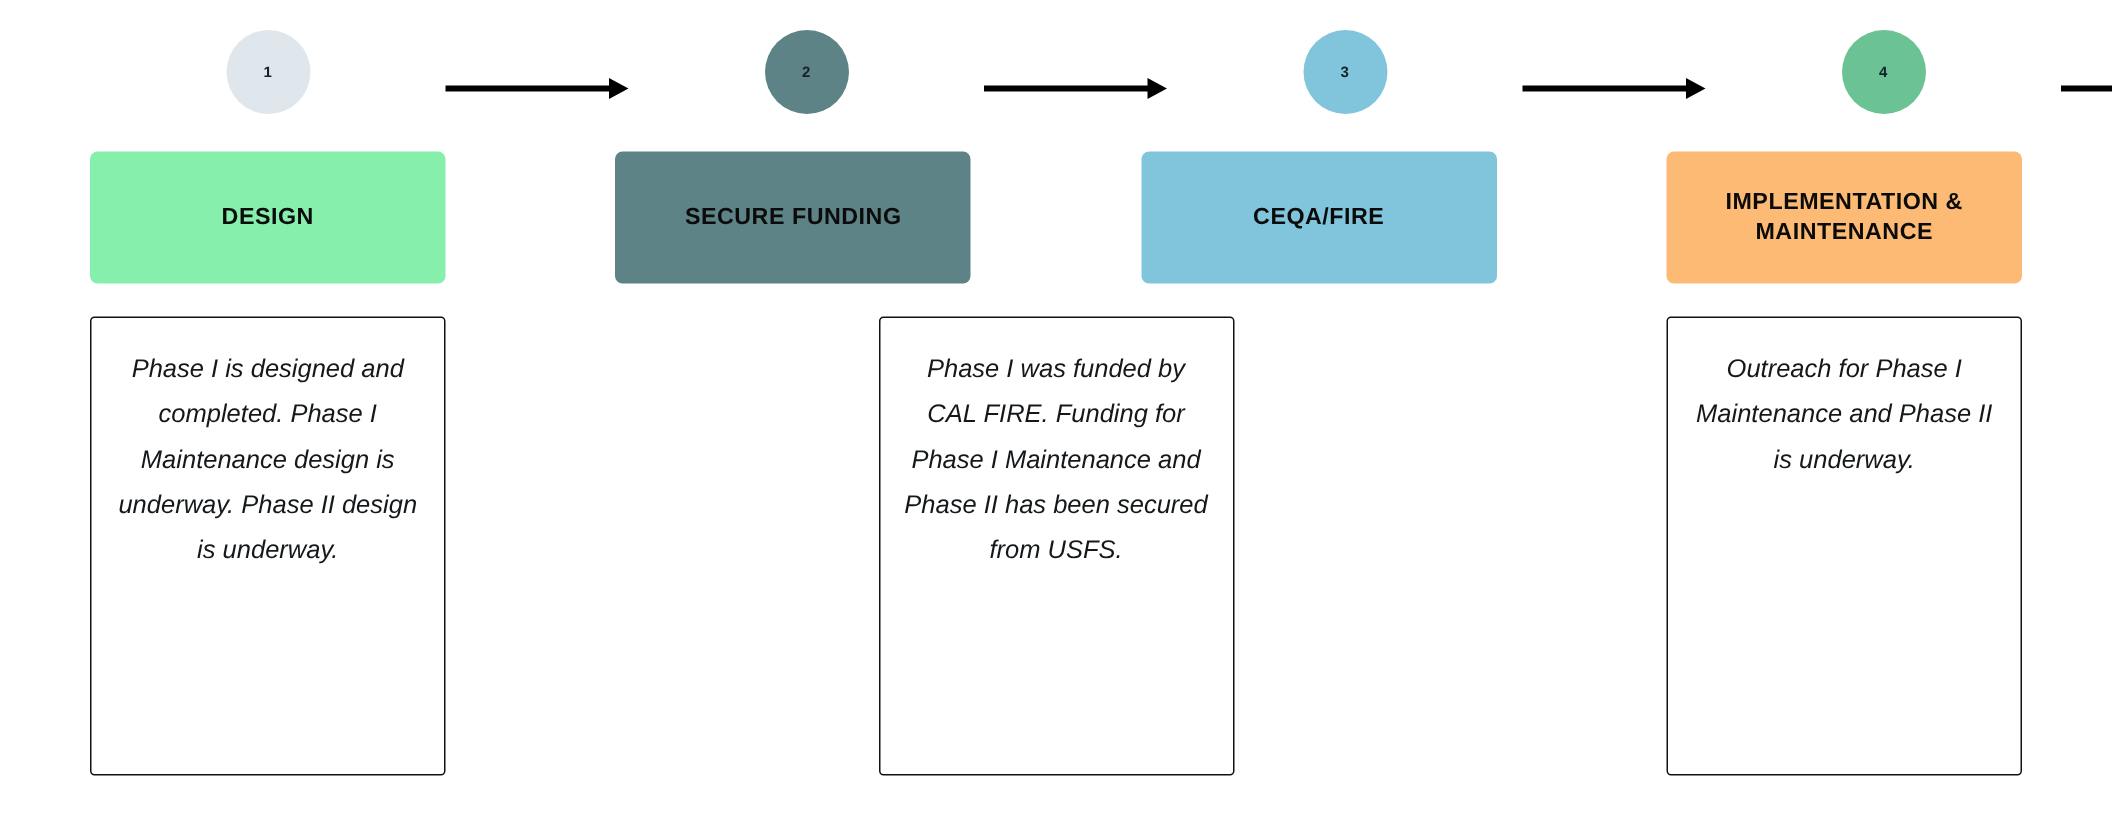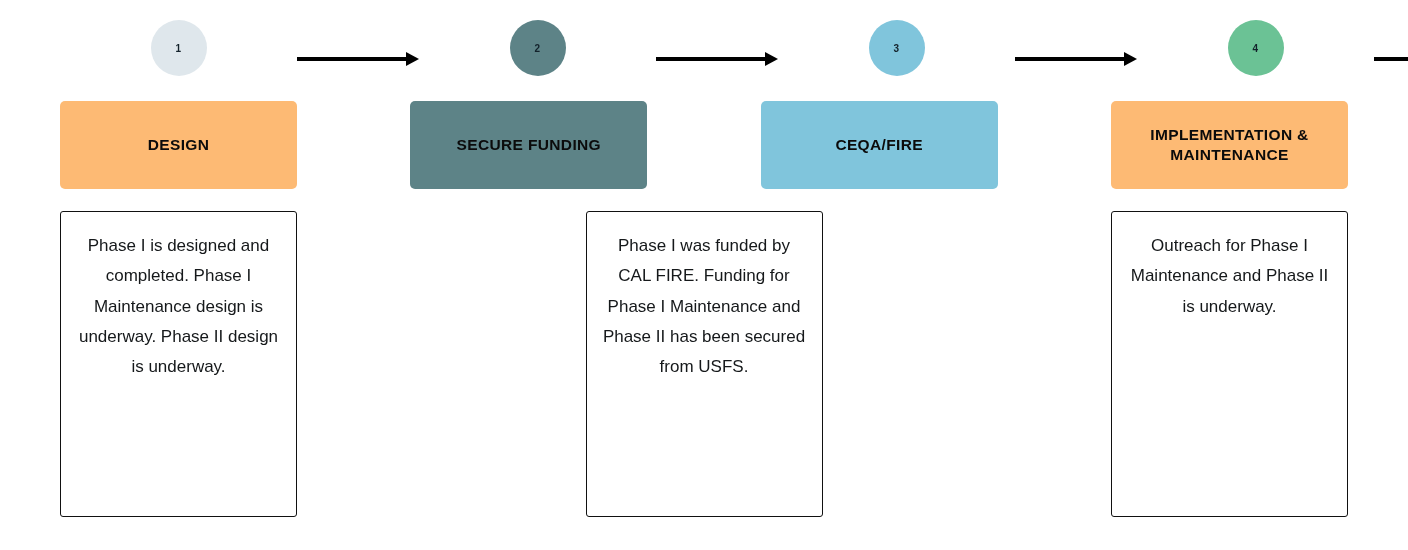--- a/index.html
+++ b/index.html
@@ -131,20 +131,21 @@
     box-sizing: border-box;
     padding: 19px 14px 10px 14px;
     display: block;
   }
   .body-box p {
     margin: 0;
     text-align: center;
     font-size: 17px;
     line-height: 1.78;
     color: #15181a;
+    font-style: italic;
   }
 </style>
 </head>
 <body>
 
 <div id="diagram">
 
   <div class="step-row">
 
     <div class="step-col">
@@ -196,21 +197,21 @@
       <div class="arrow">
         <div class="shaft"></div>
 
       </div>
     </div>
 
   </div>
 
   <div class="header-row">
 
-    <div class="header-bar" style="background:#fdba74">
+    <div class="header-bar" style="background:#86efac">
       <span>DESIGN</span>
     </div>
 
     <div class="header-bar" style="background:#5d8387">
       <span>SECURE FUNDING</span>
     </div>
 
     <div class="header-bar" style="background:#80c5dc">
       <span>CEQA/FIRE</span>
     </div>

